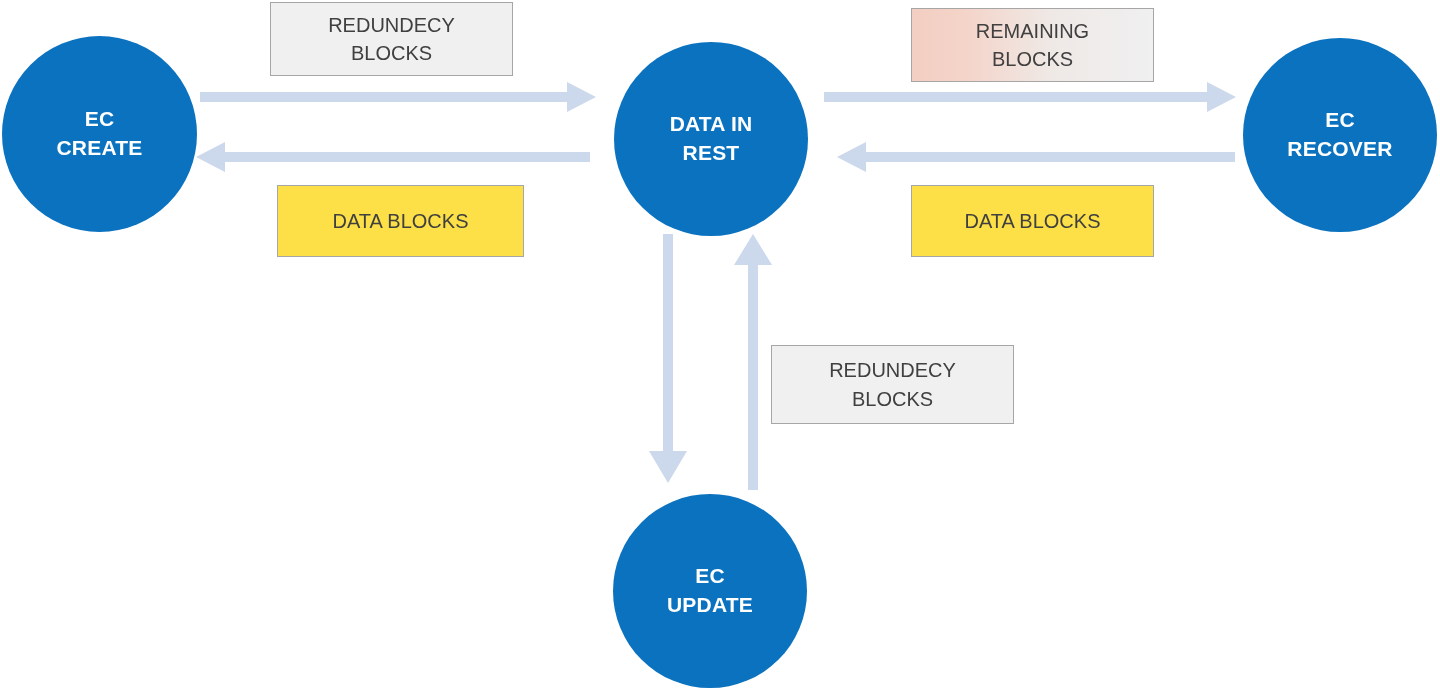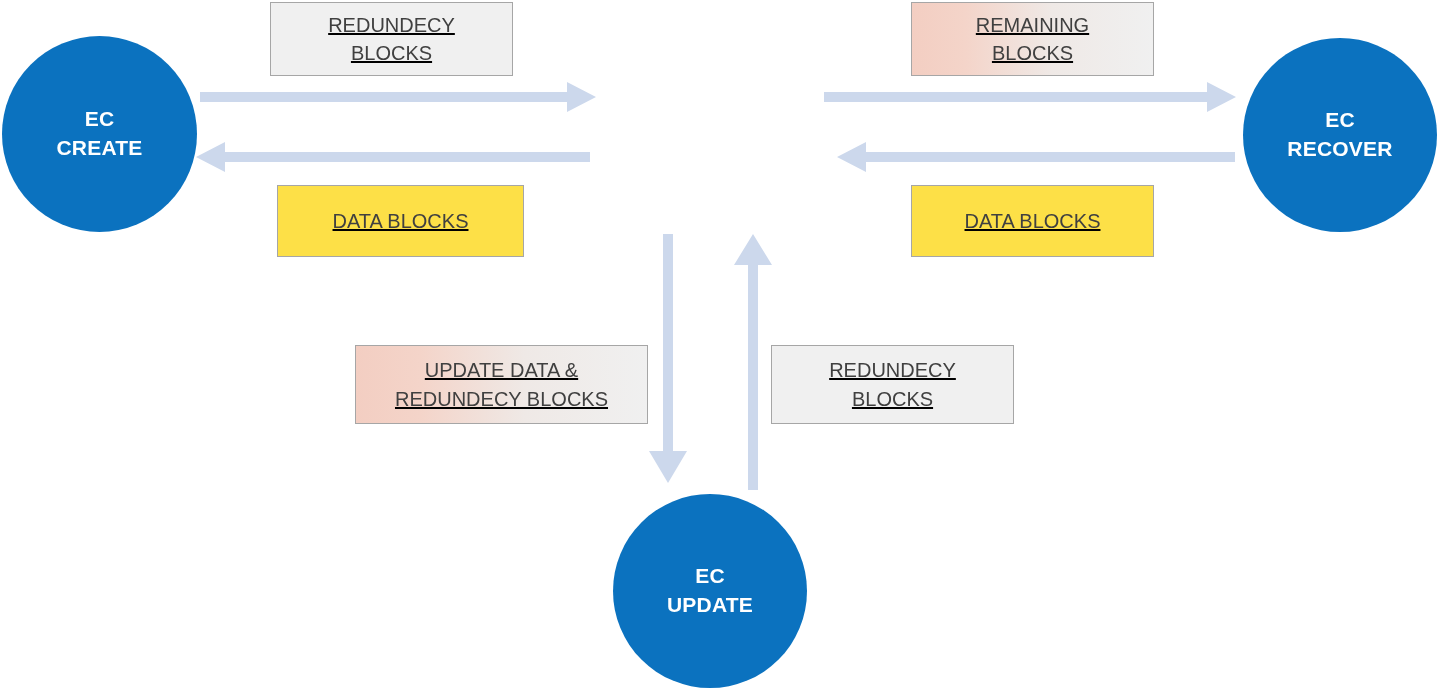--- a/index.html
+++ b/index.html
@@ -54,32 +54,31 @@
 
   
   .label-box {
     position: absolute;
     box-sizing: border-box;
     border: 1px solid #a6a6a6;
     display: flex;
     align-items: center;
     justify-content: center;
     text-align: center;
-    text-decoration: underline;
   }
   .label-box-text {
     color: #404040;
     font-size: 20px;
     line-height: 1.42;
     white-space: pre-line;
     font-family: "Liberation Sans", sans-serif;
   }
   .fill-gray  { background: #f0f0f0; }
   .fill-pink  { background: #fde047; }
-  .fill-grad  { background: linear-gradient(to right, #f3cec2 0%, #f4d4c9 22%, #efe9e6 58%, #f0f0f0 100%); }
+  .fill-grad  { background: linear-gradient(to right, #f3cec2 0%, #f4d4c9 22%, #efe9e6 58%, #f0f0f0 100%); margin-top: 6px; }
 
   #box-redundecy-top-left   { left: 270px; top: 2px;   width: 243px; height: 74px; }
   #box-data-blocks-left     { left: 277px; top: 185px; width: 247px; height: 72px; }
   #box-remaining-blocks     { left: 911px; top: 2px;   width: 243px; height: 74px; }
   #box-data-blocks-right    { left: 911px; top: 185px; width: 243px; height: 72px; }
   #box-update-data          { left: 355px; top: 345px; width: 293px; height: 79px; }
   #box-redundecy-bottom     { left: 771px; top: 345px; width: 243px; height: 79px; }
 </style>
 </head>
 <body>
@@ -99,20 +98,24 @@
     <path fill="#ccd8ec" d="M 663,234 L 673,234 L 673,451 L 687,451 L 668,483 L 649,451 L 663,451 Z"></path>
 
     <path fill="#ccd8ec" d="M 748,490 L 758,490 L 758,265 L 772,265 L 753,234 L 734,265 L 748,265 Z"></path>
   </svg>
 
   <div class="node" id="node-ec-create">
     <span class="node-label">EC
 CREATE</span>
   </div>
 
+  <div class="node" id="node-data-rest">
+    <span class="node-label">DATA IN
+REST</span>
+  </div>
 
   <div class="node" id="node-ec-recover">
     <span class="node-label">EC
 RECOVER</span>
   </div>
 
   <div class="node" id="node-ec-update">
     <span class="node-label">EC
 UPDATE</span>
   </div>
@@ -128,23 +131,19 @@
 
   <div class="label-box fill-grad" id="box-remaining-blocks">
     <span class="label-box-text">REMAINING
 BLOCKS</span>
   </div>
 
   <div class="label-box fill-pink" id="box-data-blocks-right">
     <span class="label-box-text">DATA BLOCKS</span>
   </div>
 
-  <div class="label-box fill-grad" id="box-update-data">
-    <span class="label-box-text">UPDATE DATA &amp;
-REDUNDECY BLOCKS</span>
-  </div>
 
   <div class="label-box fill-gray" id="box-redundecy-bottom">
     <span class="label-box-text">REDUNDECY
 BLOCKS</span>
   </div>
 
 </div>
 
 </body></html>

